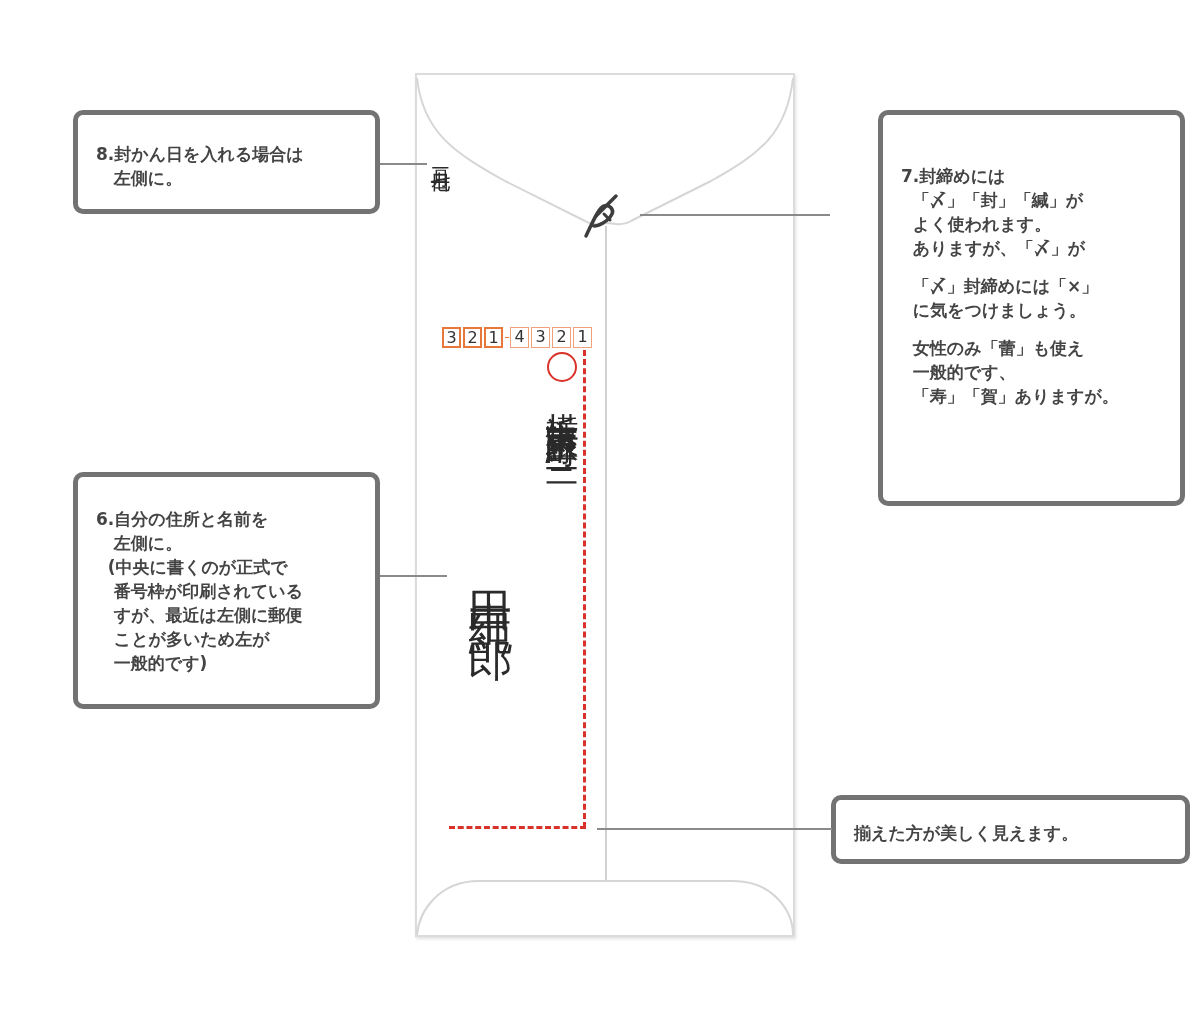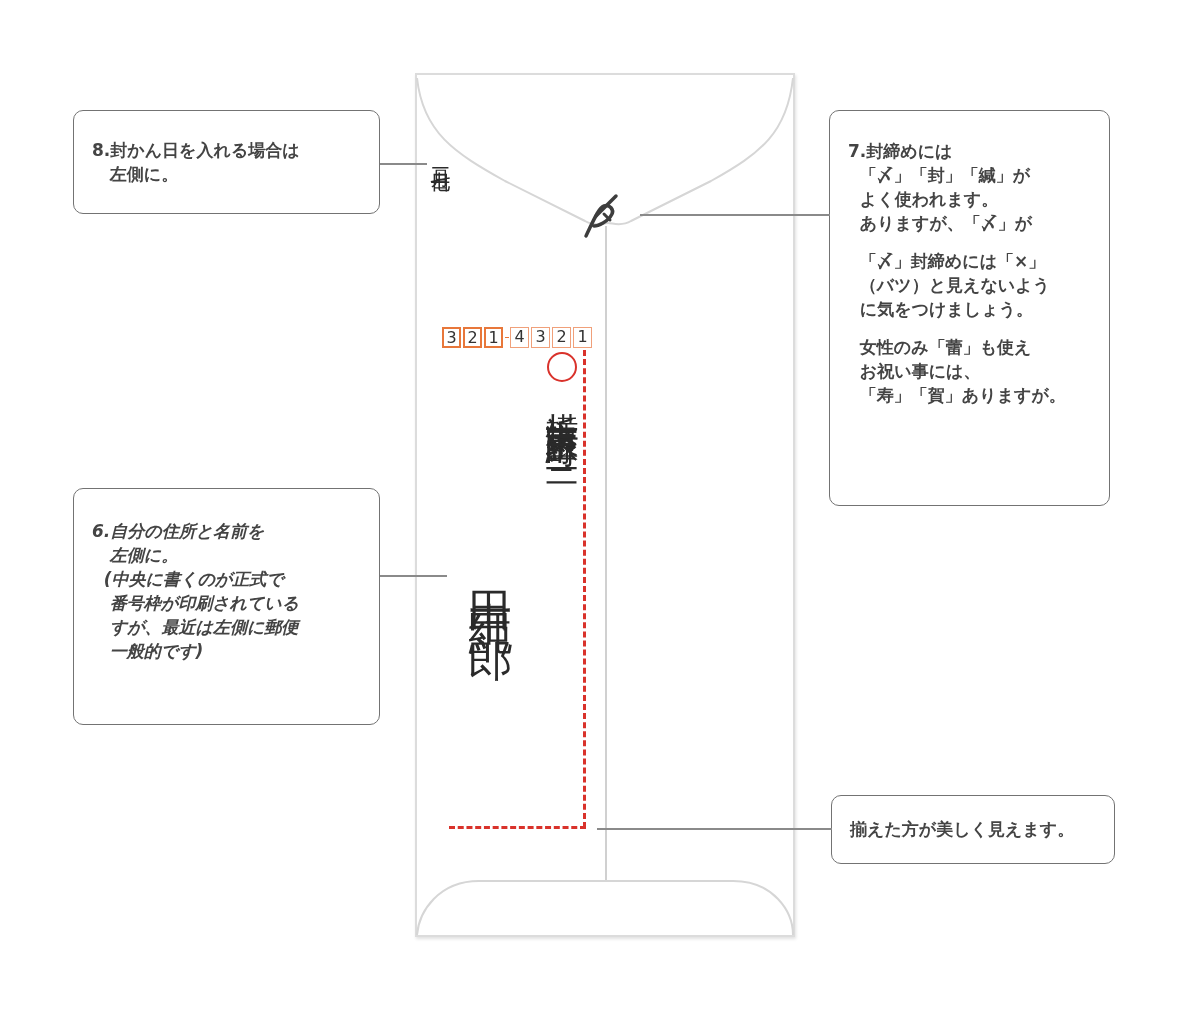--- a/index.html
+++ b/index.html
@@ -1,18 +1,18 @@
 <!DOCTYPE html>
 <html><head>
 <meta charset="utf-8">
 <style>
   html, body { margin:0; padding:0; background:#ffffff; }
   body { width:1200px; height:1020px; position:relative; overflow:hidden;
          font-family:"DejaVu Sans", "Liberation Sans", sans-serif; color:#3a3a3a; }
-  .callout { position:absolute; box-sizing:border-box; border:1px solid #737373;
+  .callout { position:absolute; box-sizing:border-box; border:5px solid #737373;
              border-radius:10px; background:#fff; font-weight:bold; font-size:17px;
              line-height:24px; color:#444; }
   .callout p { margin:0; white-space:pre; }
   .leader { position:absolute; height:2px; background:#8a8a8a; }
   .env { position:absolute; left:415px; top:73px; width:380px; height:864px;
          box-sizing:border-box; border:2px solid #dcdcdc; background:#fff;
          box-shadow:1px 2px 3px rgba(0,0,0,0.12); }
   .vtext { position:absolute; writing-mode:vertical-rl; text-orientation:upright;
            font-family:"DejaVu Sans", sans-serif; color:#2a2a2a; white-space:nowrap; }
   .zip { position:absolute; display:flex; align-items:center; }
@@ -63,42 +63,42 @@
 
 <div style="position:absolute;left:583px;top:350px;width:0;height:478px;border-left:3px dashed #d9322b;"></div>
 <div style="position:absolute;left:449px;top:826px;width:137px;height:0;border-top:3px dashed #d9322b;"></div>
 
 <div class="callout" style="left:73px;top:110px;width:307px;height:104px;padding:27px 0 0 18px;">
   <p>8.封かん日を入れる場合は</p>
   <p>   左側に。</p>
 </div>
 <div class="leader" style="left:380px;top:163px;width:47px;"></div>
 
-<div class="callout" style="left:829px;top:110px;width:281px;height:396px;padding:28px 0 0 18px;">
+<div class="callout" style="left:878px;top:110px;width:307px;height:396px;padding:49px 0 0 18px;">
   <p>7.封締めには</p>
   <p>  「〆」「封」「緘」が</p>
   <p>  よく使われます。</p>
   <p>  ありますが、「〆」が</p>
   <p style="height:14px;"></p>
   <p>  「〆」封締めには「×」</p>
-  <p>  （バツ）と見えないよう</p>
   <p>  に気をつけましょう。</p>
   <p style="height:14px;"></p>
   <p>  女性のみ「蕾」も使え</p>
-  <p>  お祝い事には、</p>
+  <p>  一般的です、</p>
   <p>  「寿」「賀」ありますが。</p>
 </div>
 <div class="leader" style="left:640px;top:214px;width:190px;"></div>
 
-<div class="callout" style="left:73px;top:488px;width:307px;height:237px;padding:30px 0 12px 18px;font-style:italic;">
+<div class="callout" style="left:73px;top:472px;width:307px;height:237px;padding:30px 0 12px 18px;">
   <p>6.自分の住所と名前を</p>
   <p>   左側に。</p>
   <p>  (中央に書くのが正式で</p>
   <p>   番号枠が印刷されている</p>
   <p>   すが、最近は左側に郵便</p>
+  <p>   ことが多いため左が</p>
   <p>   一般的です)</p>
 </div>
 <div class="leader" style="left:380px;top:575px;width:67px;"></div>
 
-<div class="callout" style="left:831px;top:795px;width:284px;height:69px;padding:21px 0 0 18px;">
+<div class="callout" style="left:831px;top:795px;width:359px;height:69px;padding:21px 0 0 18px;">
   <p>揃えた方が美しく見えます。</p>
 </div>
 <div class="leader" style="left:597px;top:828px;width:235px;"></div>
 
 </body></html>

